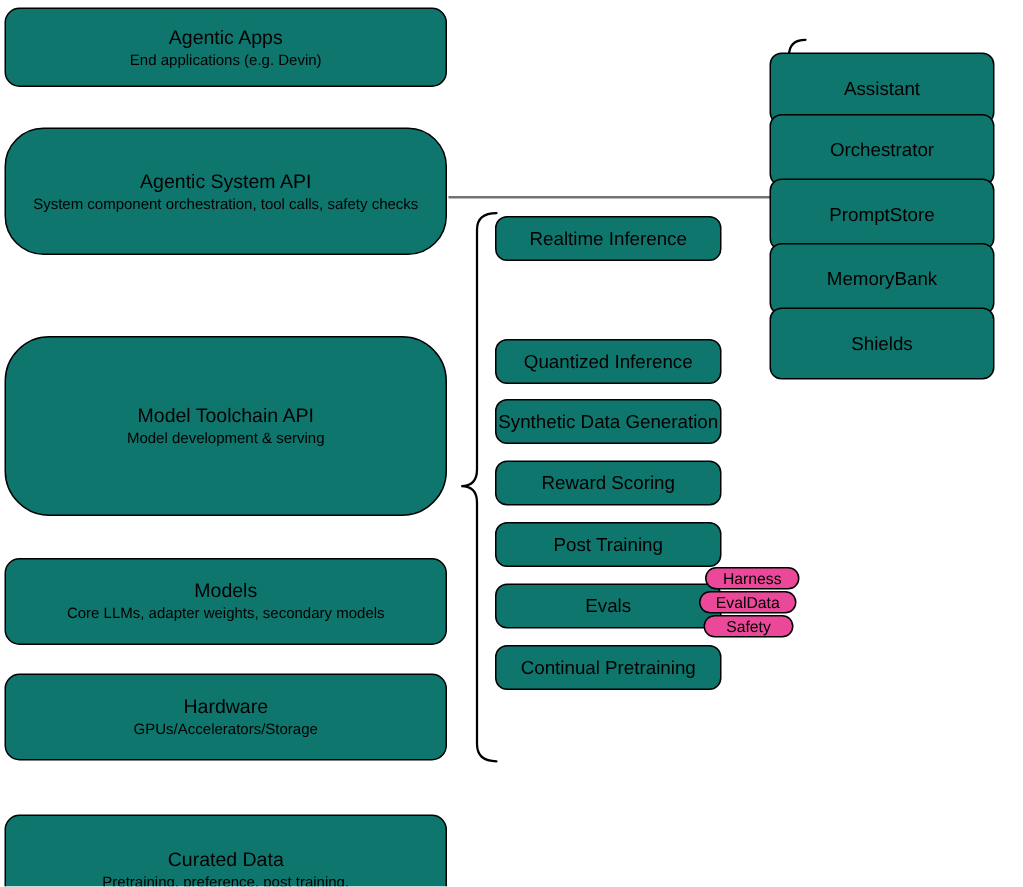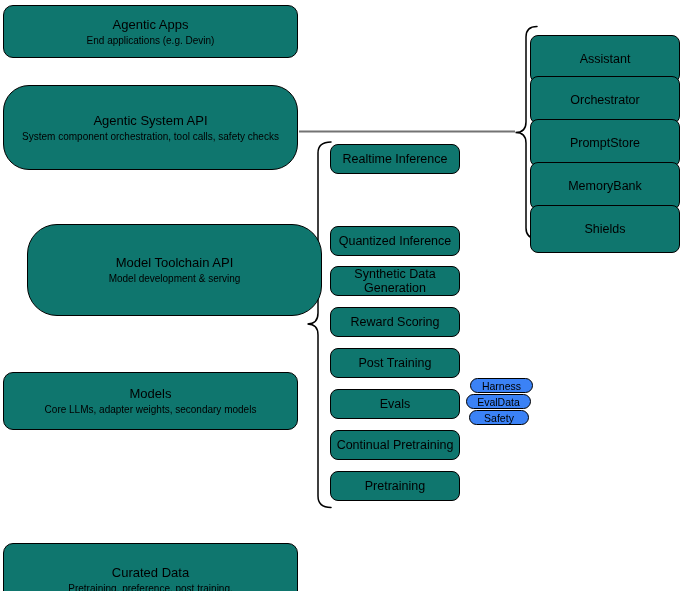--- a/index.html
+++ b/index.html
@@ -19,27 +19,27 @@
     border: 1.5px solid #000000;
     display: flex;
     flex-direction: column;
     align-items: center;
     justify-content: center;
     text-align: center;
   }
   .leftcol { left: 3px; width: 295px; }
   .node .title { font-size: 13px; line-height: 16px; }
   .node .subtitle { font-size: 10px; line-height: 13px; margin-top: 1px; }
-  .midcol  { left: 330px; width: 130px; height: 30px; border-radius: 8px; }
-  .rightcol{ left: 530px; width: 150px; height: 48px; border-radius: 8px; }
+  .midcol  { left: 330px; width: 151px; height: 30px; border-radius: 8px; }
+  .rightcol{ left: 513px; width: 150px; height: 48px; border-radius: 8px; }
   .label { font-size: 12.5px; line-height: 14px; }
   .pill {
     position: absolute;
     box-sizing: border-box;
-    background: #3b82f6;
+    background: #ec4899;
     border: 1.5px solid #000000;
     border-radius: 8px;
     height: 15px;
     display: flex;
     align-items: center;
     justify-content: center;
     font-size: 10.5px;
     z-index: 3;
   }
   .node { z-index: 2; }
@@ -64,30 +64,34 @@
   <div class="node leftcol" style="top:5px; height:53px; border-radius:10px;">
     <div class="title">Agentic Apps</div>
     <div class="subtitle">End applications (e.g. Devin)</div>
   </div>
 
   <div class="node leftcol" style="top:85px; height:85px; border-radius:26px;">
     <div class="title">Agentic System API</div>
     <div class="subtitle">System component orchestration, tool calls, safety checks</div>
   </div>
 
-  <div class="node leftcol" style="top:224px; height:92px; border-radius:30px;margin-left:24px;">
+  <div class="node leftcol" style="top:224px; height:120px; border-radius:30px;">
     <div class="title">Model Toolchain API</div>
     <div class="subtitle">Model development &amp; serving</div>
   </div>
 
   <div class="node leftcol" style="top:372px; height:58px; border-radius:10px;">
     <div class="title">Models</div>
     <div class="subtitle">Core LLMs, adapter weights, secondary models</div>
   </div>
 
+  <div class="node leftcol" style="top:449px; height:58px; border-radius:10px;">
+    <div class="title">Hardware</div>
+    <div class="subtitle">GPUs/Accelerators/Storage</div>
+  </div>
 
   <div class="node leftcol" style="top:543px; height:74px; border-radius:10px;">
     <div class="title">Curated Data</div>
     <div class="subtitle">Pretraining, preference, post training.</div>
   </div>
 
   <div class="node midcol" style="top:144px;">
     <div class="label">Realtime Inference</div>
   </div>
   <div class="node midcol" style="top:226px;">
@@ -100,23 +104,20 @@
     <div class="label">Reward Scoring</div>
   </div>
   <div class="node midcol" style="top:348px;">
     <div class="label">Post Training</div>
   </div>
   <div class="node midcol" style="top:389px;">
     <div class="label">Evals</div>
   </div>
   <div class="node midcol" style="top:430px;">
     <div class="label">Continual Pretraining</div>
-  </div>
-  <div class="node midcol" style="top:471px;">
-    <div class="label">Pretraining</div>
   </div>
 
   <div class="pill" style="left:470px; top:378px; width:63px;">
     <span>Harness</span>
   </div>
   <div class="pill" style="left:466px; top:394px; width:65px;">
     <span>EvalData</span>
   </div>
   <div class="pill" style="left:469px; top:410px; width:60px;">
     <span>Safety</span>

